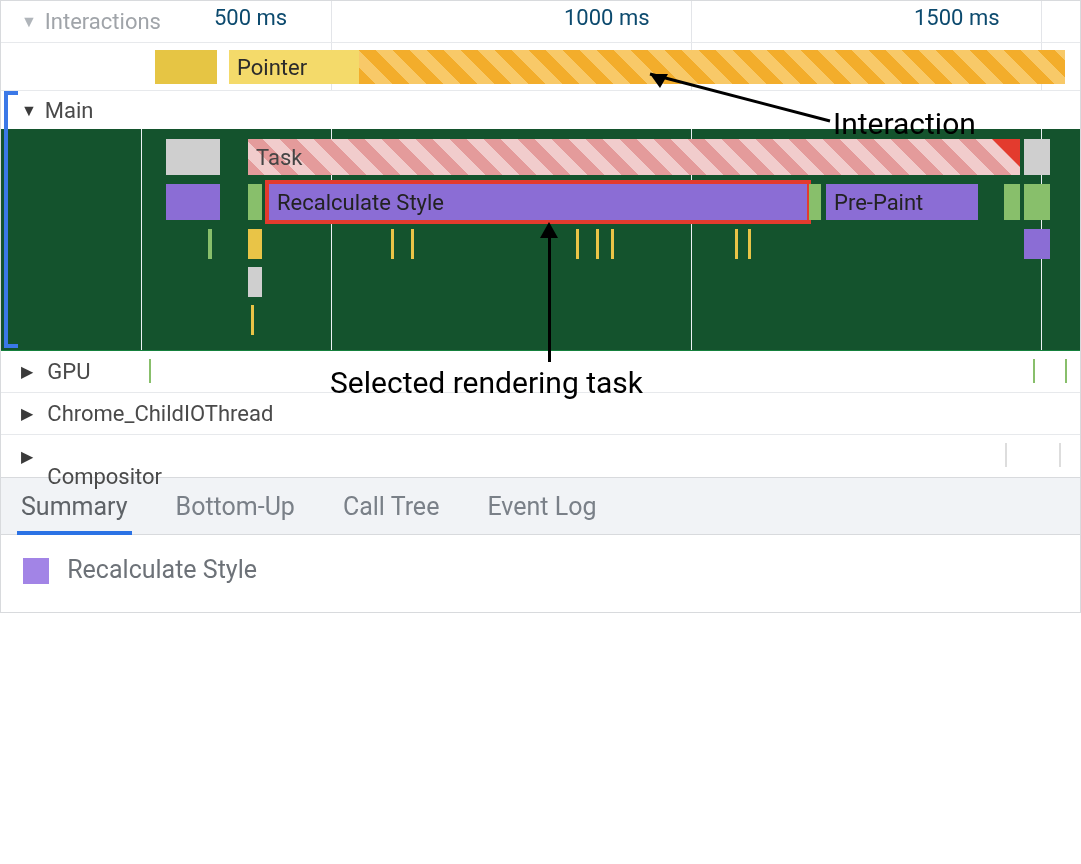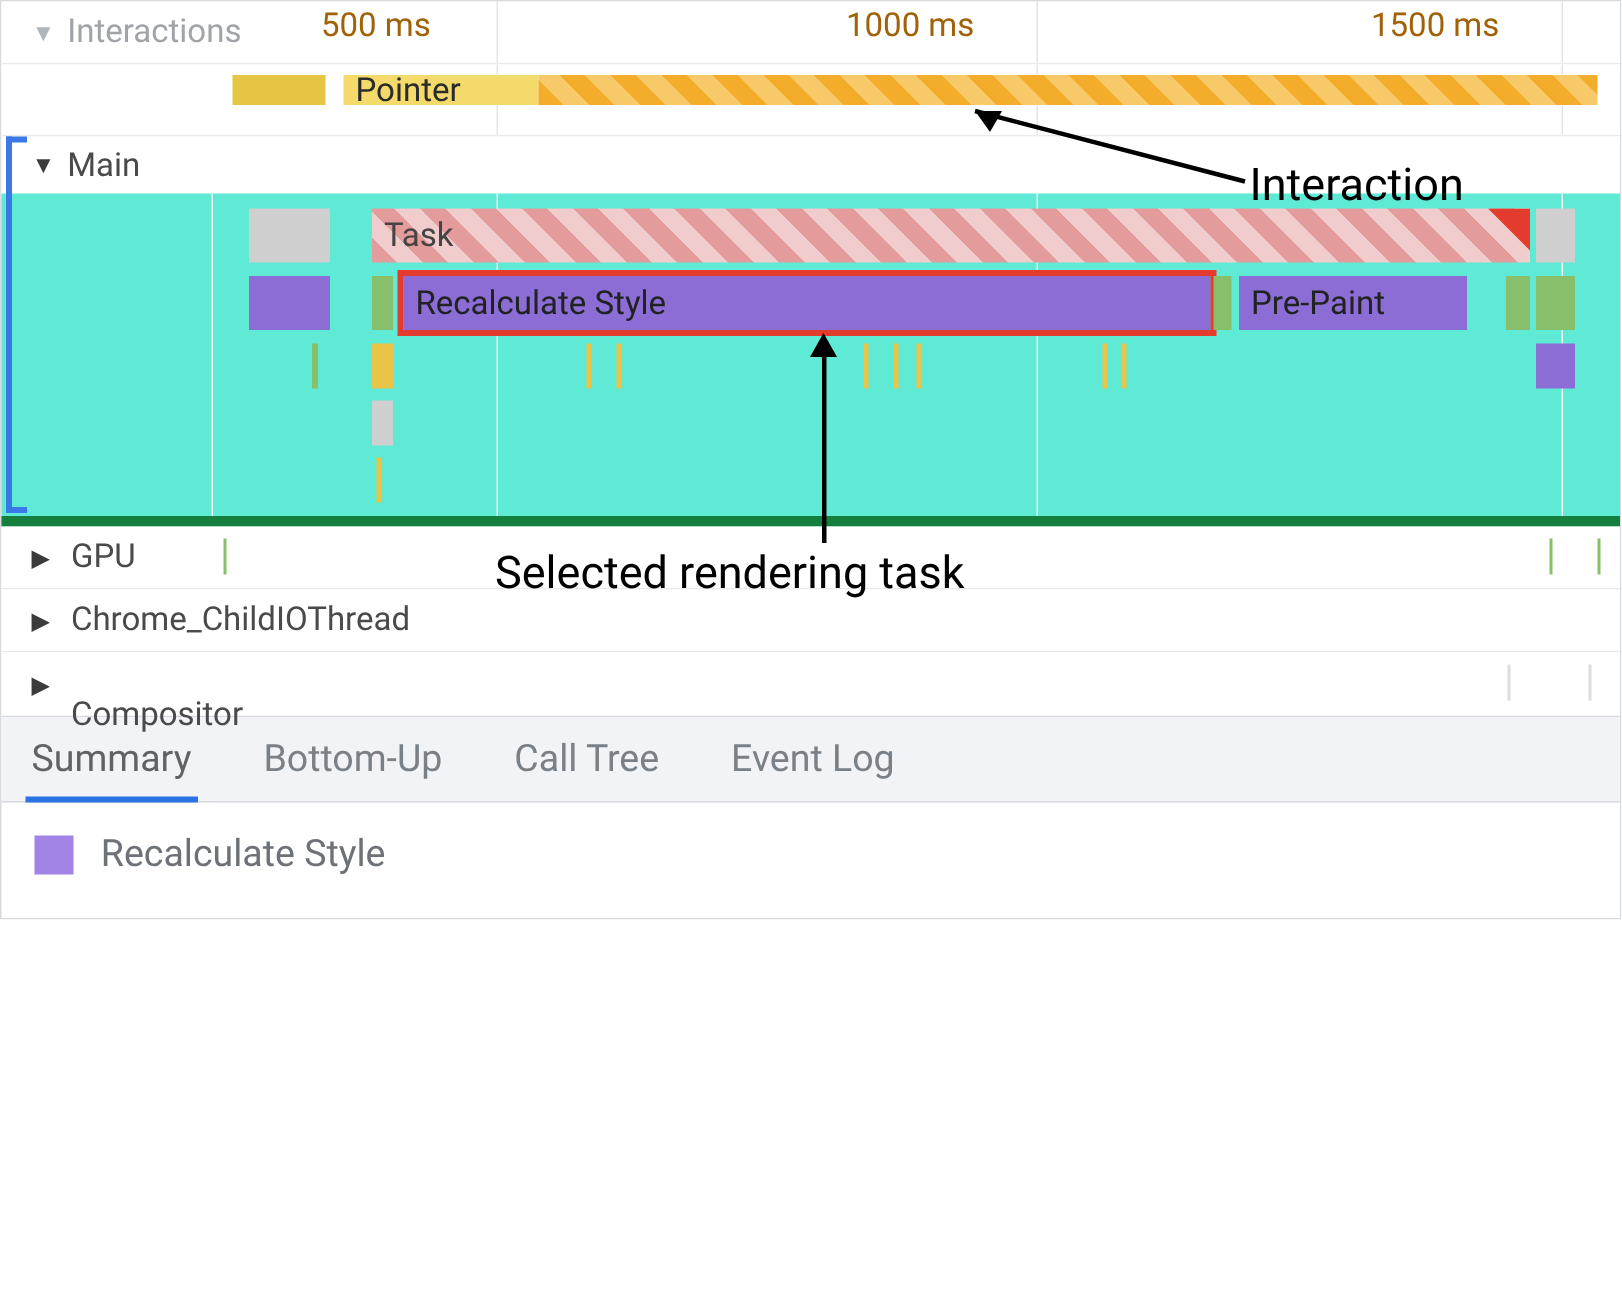--- a/index.html
+++ b/index.html
@@ -24,41 +24,41 @@
     display: flex;
     align-items: center;
     padding-left: 20px;
     color: #a0a4a9;
     font-size: 22px;
   }
   .disclosure { margin-right: 8px; color: #b0b5ba; font-size: 16px; }
   .ruler-label {
     position: absolute;
     top: 4px;
-    color: #a16207;
+    color: #0c4a6e;
     font-size: 22px;
   }
   .vline {
     position: absolute;
     top: 0;
     bottom: 0;
     border-left: 1px solid #e3e5e9;
   }
 
   
   .interactions-body {
     position: relative;
     height: 48px;
     border-bottom: 1px solid #e7e9ec;
     background: #fff;
   }
   .interaction-bar {
     position: absolute;
     top: 7px;
-    height: 20px;
+    height: 34px;
   }
   .interaction-bar.solid-yellow {
     background: #e6c544;
   }
   .interaction-bar.label-yellow {
     background: #f4da6a;
     padding-left: 8px;
     display: flex;
     align-items: center;
     color: #2b2b2b;
@@ -79,22 +79,22 @@
     height: 38px;
     display: flex;
     align-items: center;
     padding-left: 20px;
     background: #fff;
     font-size: 22px;
   }
   .main-body {
     position: relative;
     height: 222px;
-    background: #5eead4;
-    border-bottom: 7px solid #15803d;
+    background: #14532d;
+    border-bottom: 1px solid #15803d;
   }
   .main-body .vline { border-color: #eef1f6; }
   .blue-bracket {
     position: absolute;
     left: 3px; top: -38px; bottom: 2px;
     width: 14px;
     border-left: 4px solid #3b78e7;
     border-top: 4px solid #3b78e7;
     border-bottom: 4px solid #3b78e7;
   }

